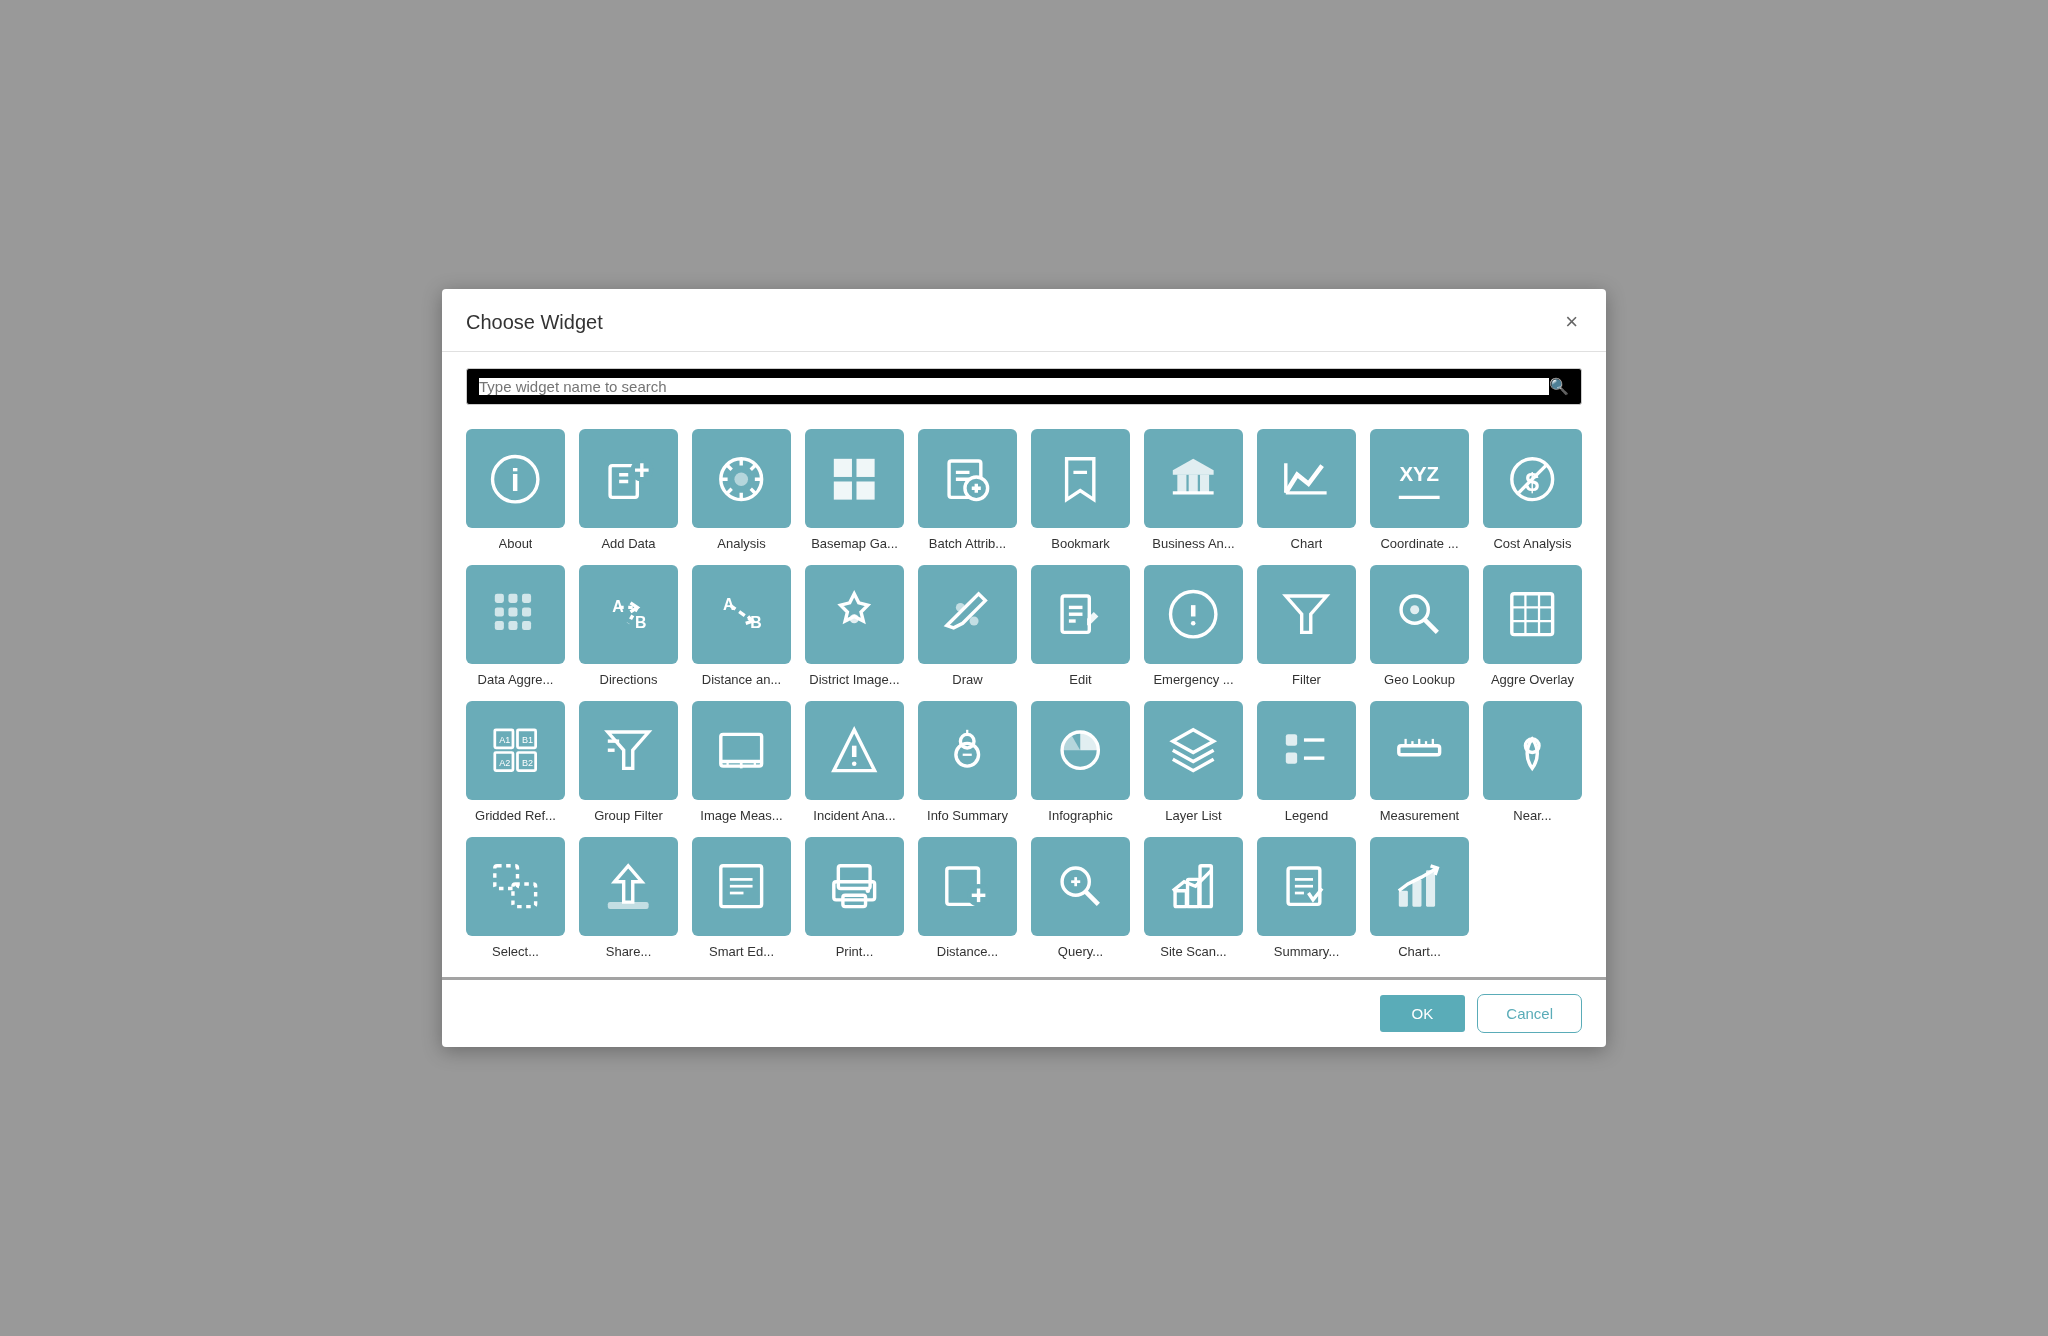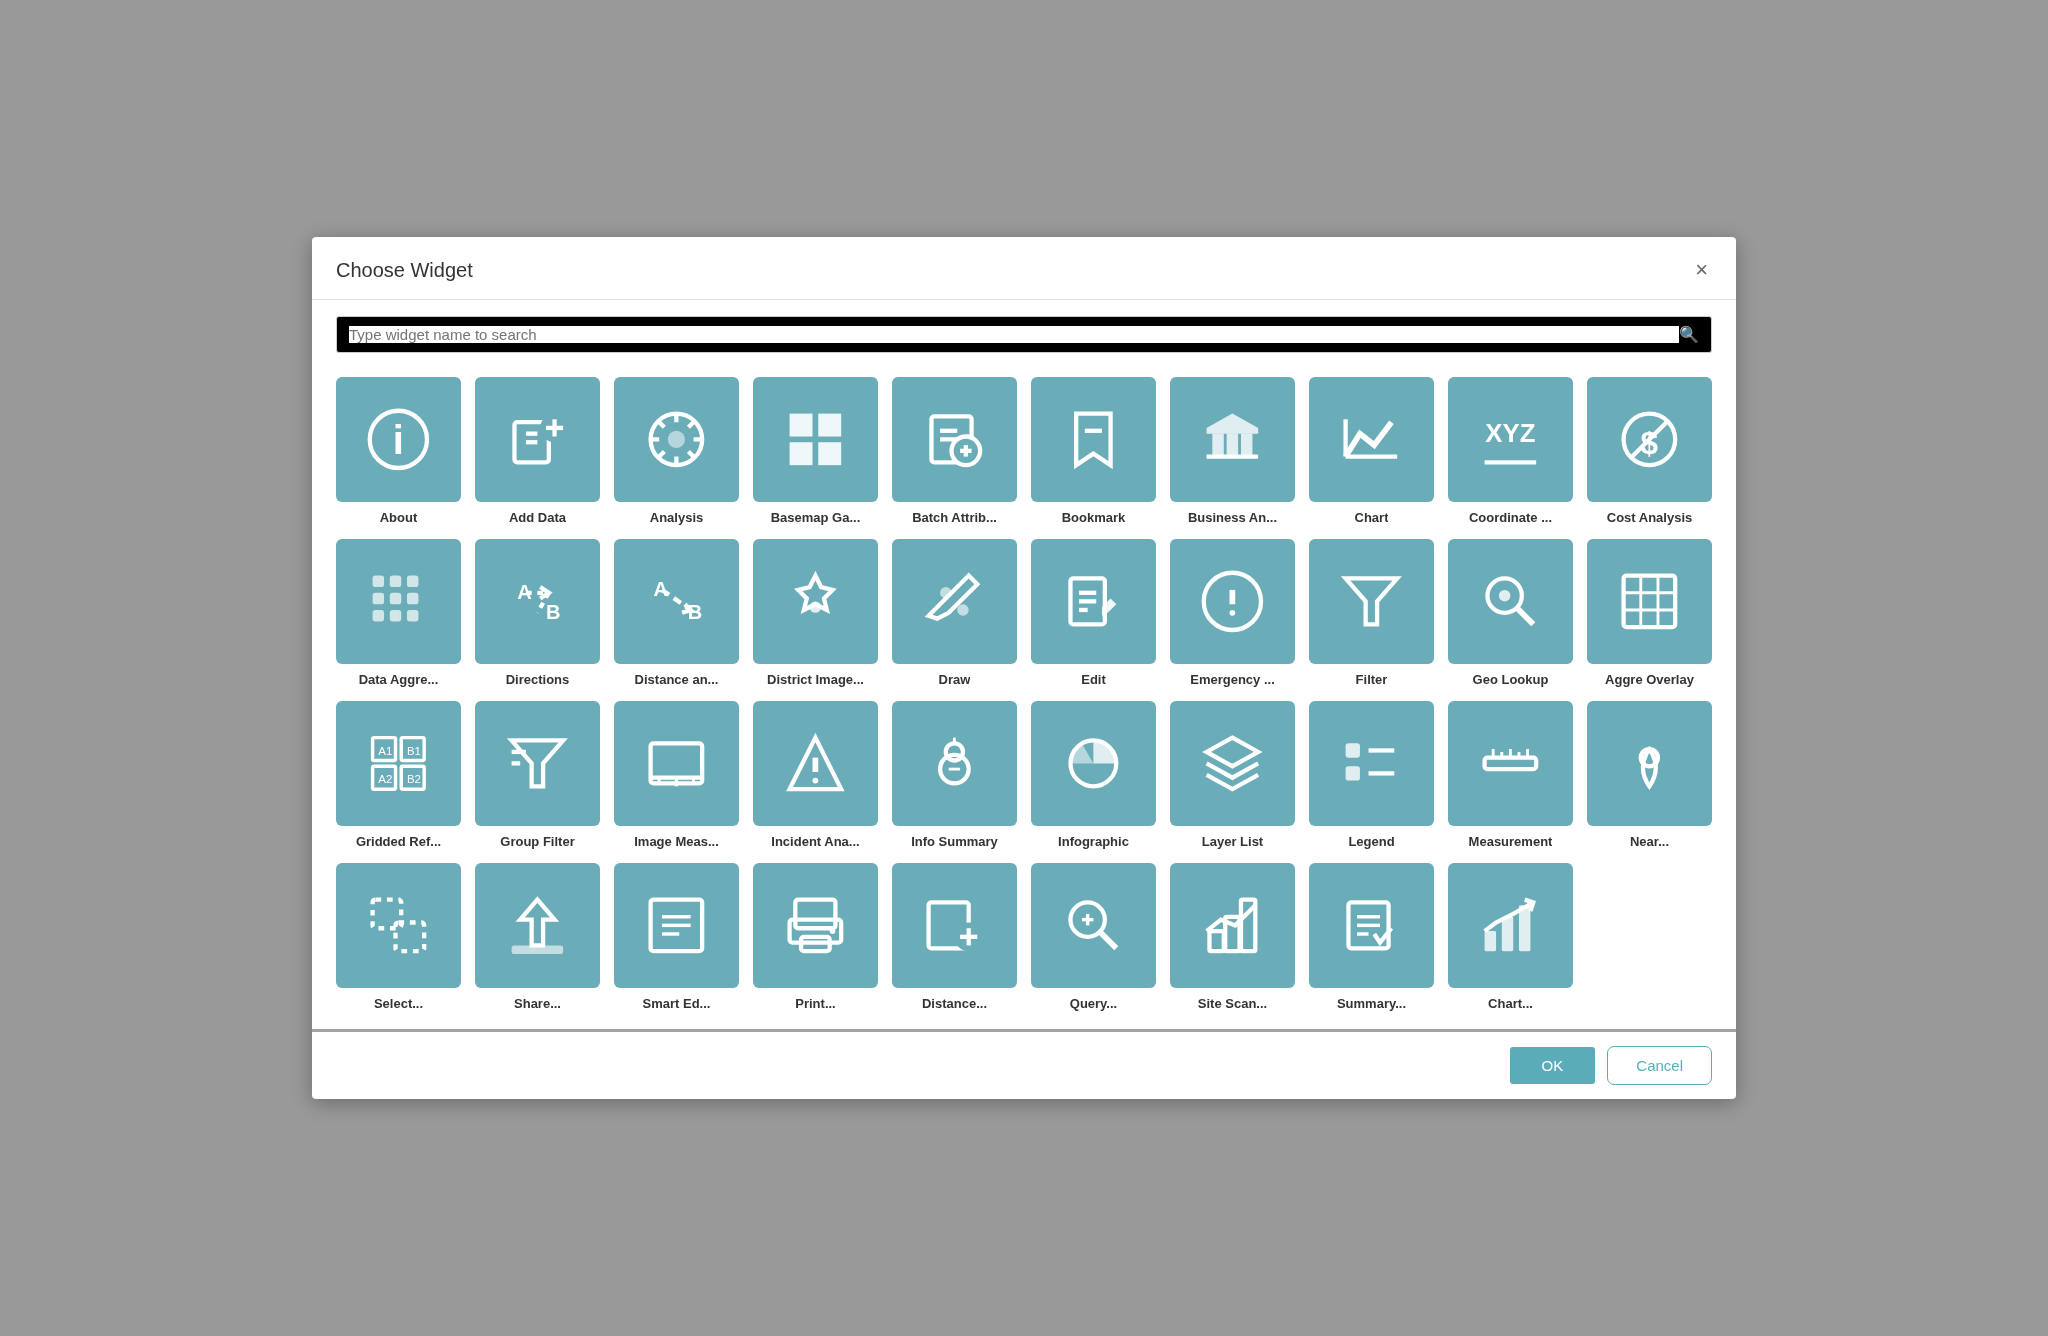--- a/index.html
+++ b/index.html
@@ -7,21 +7,21 @@
       font-family: -apple-system, BlinkMacSystemFont, 'Segoe UI', Arial, sans-serif;
       background: rgba(0,0,0,0.4);
       display: flex;
       align-items: center;
       justify-content: center;
       min-height: 100vh;
     }
     .dialog {
       background: #fff;
       border-radius: 4px;
-      width: 1424px;
+      width: 1164px;
       max-height: 920px;
       display: flex;
       flex-direction: column;
       box-shadow: 0 4px 20px rgba(0,0,0,0.3);
       overflow: hidden;
     }
     .dialog-header {
       display: flex;
       align-items: center;
       justify-content: space-between;
@@ -102,21 +102,20 @@
     }
     .widget-label {
       font-size: 13px;
       color: #333;
       text-align: right;
       line-height: 1.3;
       max-width: 100%;
       overflow: hidden;
       text-overflow: ellipsis;
       white-space: nowrap;
-      font-weight: bold;
     }
     .dialog-footer {
       display: flex;
       justify-content: flex-end;
       align-items: center;
       padding: 14px 24px;
       border-top: 3px solid #a3a3a3;
       gap: 12px;
     }
     .btn-ok {

